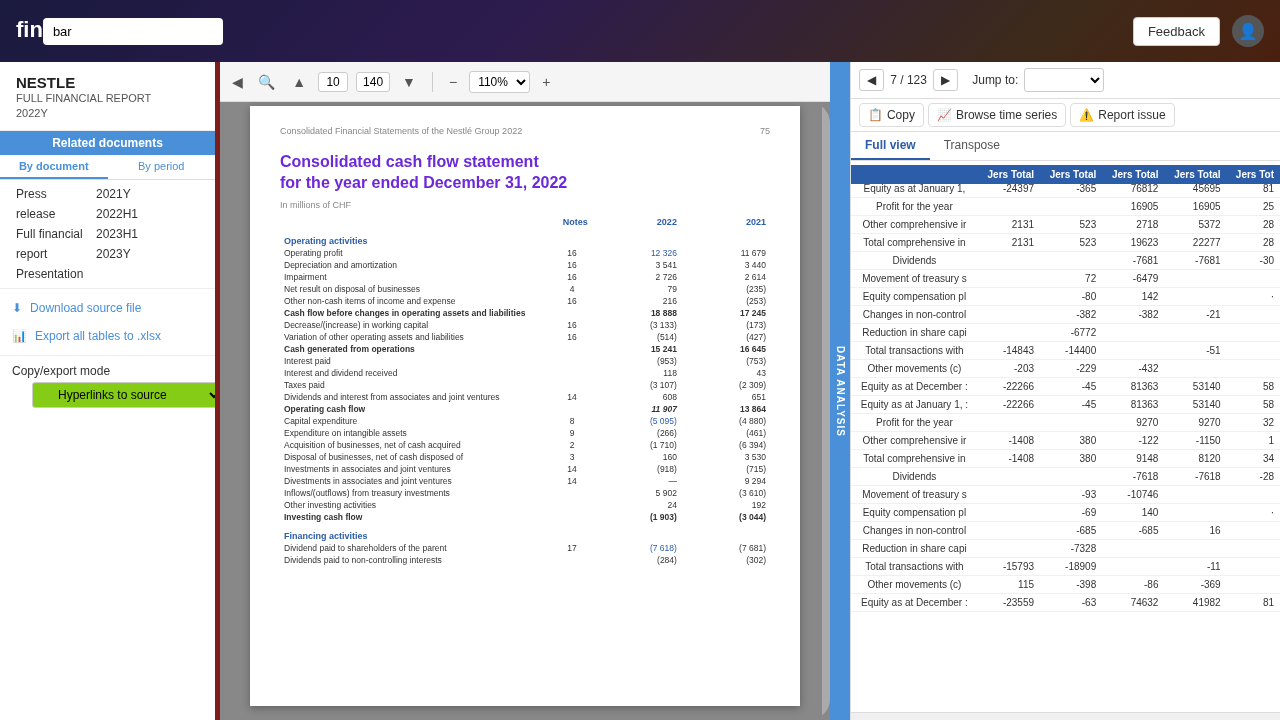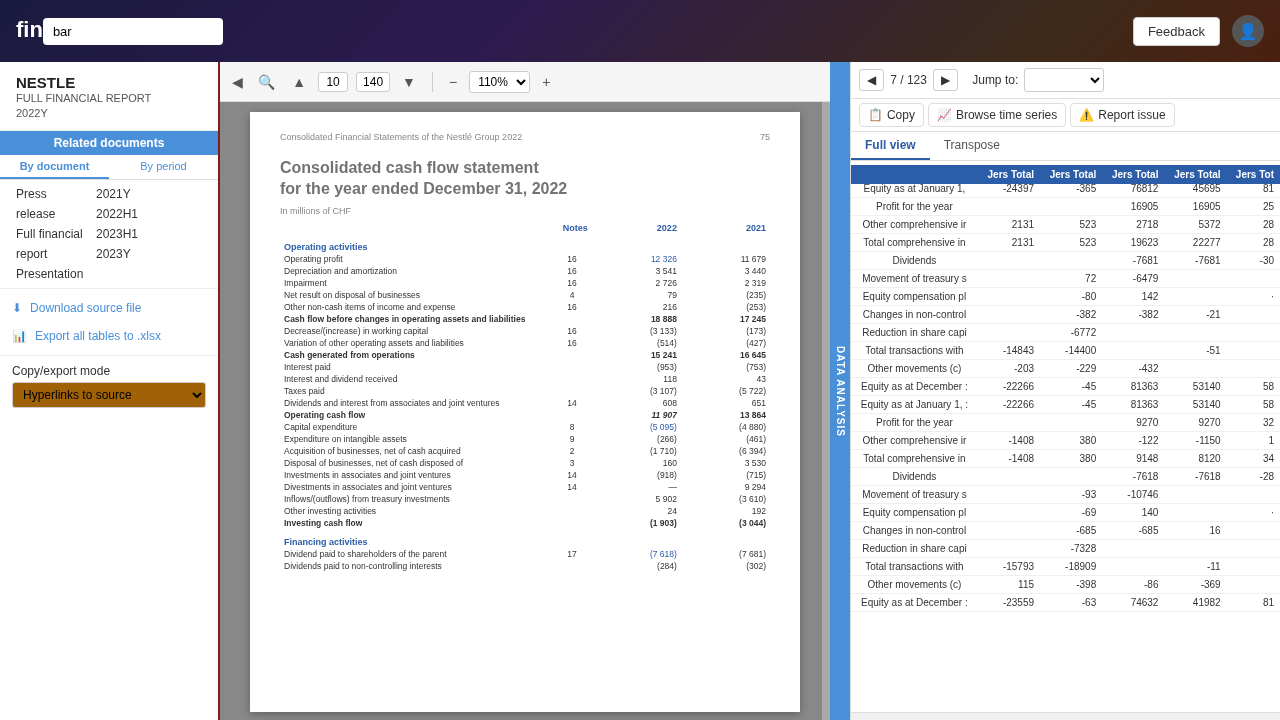--- a/index.html
+++ b/index.html
@@ -55,21 +55,21 @@
     
     .main-layout {
       display: flex;
       height: calc(720px - 62px);
     }
 
     
     .sidebar {
       width: 220px;
       background: white;
-      border-right: 2px solid #7f1d1d;
+      border-right: 5px solid #7f1d1d;
       display: flex;
       flex-direction: column;
       overflow: hidden;
       flex-shrink: 0;
     }
     .sidebar-company {
       padding: 12px 16px 8px;
       border-bottom: 1px solid #eee;
     }
     .company-name {
@@ -135,26 +135,27 @@
       padding: 4px 0;
       background: none;
       border: none;
       text-align: left;
     }
 
     .copy-mode-section { padding: 8px 12px; border-top: 1px solid #eee; }
     .copy-mode-label { font-size: 12px; color: #333; margin-bottom: 4px; }
     .copy-mode-select {
       width: 100%;
-      padding: 4px 6px;
+      padding: 4px 21px;
       font-size: 12px;
       border: 1px solid #ccc;
       border-radius: 3px;
-      background: #a16207;
-      cursor: pointer;
+      background: #84cc16;
+      cursor: pointer;
+      margin-left: 20px;
     }
 
     
     .data-analysis-tab {
       writing-mode: vertical-rl;
       text-orientation: mixed;
       background: #4a90d9;
       color: white;
       font-size: 10px;
       font-weight: bold;
@@ -214,40 +215,41 @@
       text-align: center;
     }
 
     .doc-content {
       flex: 1;
       overflow: auto;
       background: #888;
       display: flex;
       align-items: flex-start;
       justify-content: center;
-      padding: 10px;
+      padding: 4px;
       position: relative;
+      border-radius: 21px;
     }
     .doc-page {
       background: white;
       width: 550px;
       min-height: 600px;
       padding: 20px 30px;
       box-shadow: 0 2px 8px rgba(0,0,0,0.3);
       position: relative;
     }
     .page-header {
       display: flex;
       justify-content: space-between;
       font-size: 9px;
       color: #888;
       margin-bottom: 16px;
     }
     .doc-title-main {
-      color: #737373;
+      color: #6d28d9;
       font-size: 16px;
       font-weight: bold;
       margin-bottom: 6px;
       line-height: 1.3;
     }
     .doc-currency-note { font-size: 9px; color: #888; margin-bottom: 6px; }
 
     .cash-flow-table { width: 100%; border-collapse: collapse; font-size: 8.5px; }
     .cash-flow-table th {
       text-align: right;
@@ -517,21 +519,21 @@
               <tr>
                 <td style="font-size:8.5px;">Depreciation and amortization</td>
                 <td style="text-align:center;font-size:8.5px;">16</td>
                 <td class="num" style="color:#333;font-size:8.5px;">3 541</td>
                 <td class="num" style="font-size:8.5px;">3 440</td>
               </tr>
               <tr>
                 <td style="font-size:8.5px;">Impairment</td>
                 <td style="text-align:center;font-size:8.5px;">16</td>
                 <td class="num" style="color:#333;font-size:8.5px;">2 726</td>
-                <td class="num" style="font-size:8.5px;">2 319</td>
+                <td class="num" style="font-size:8.5px;">2 614</td>
               </tr>
               <tr>
                 <td style="font-size:8.5px;">Net result on disposal of businesses</td>
                 <td style="text-align:center;font-size:8.5px;">4</td>
                 <td class="num" style="color:#333;font-size:8.5px;">79</td>
                 <td class="num" style="font-size:8.5px;">(235)</td>
               </tr>
               <tr>
                 <td style="font-size:8.5px;">Other non-cash items of income and expense</td>
                 <td style="text-align:center;font-size:8.5px;">16</td>
@@ -571,21 +573,21 @@
               <tr>
                 <td style="font-size:8.5px;">Interest and dividend received</td>
                 <td style="text-align:center;font-size:8.5px;"></td>
                 <td class="num" style="color:#333;font-size:8.5px;">118</td>
                 <td class="num" style="font-size:8.5px;">43</td>
               </tr>
               <tr>
                 <td style="font-size:8.5px;">Taxes paid</td>
                 <td style="text-align:center;font-size:8.5px;"></td>
                 <td class="num" style="color:#333;font-size:8.5px;">(3 107)</td>
-                <td class="num" style="font-size:8.5px;">(5 722)</td>
+                <td class="num" style="font-size:8.5px;">(2 309)</td>
               </tr>
               <tr>
                 <td style="font-size:8.5px;">Dividends and interest from associates and joint ventures</td>
                 <td style="text-align:center;font-size:8.5px;">14</td>
                 <td class="num" style="color:#333;font-size:8.5px;">608</td>
                 <td class="num" style="font-size:8.5px;">651</td>
               </tr>
               <tr>
                 <td style="font-weight:bold;font-size:8.5px;">Operating cash flow</td>
                 <td></td>

